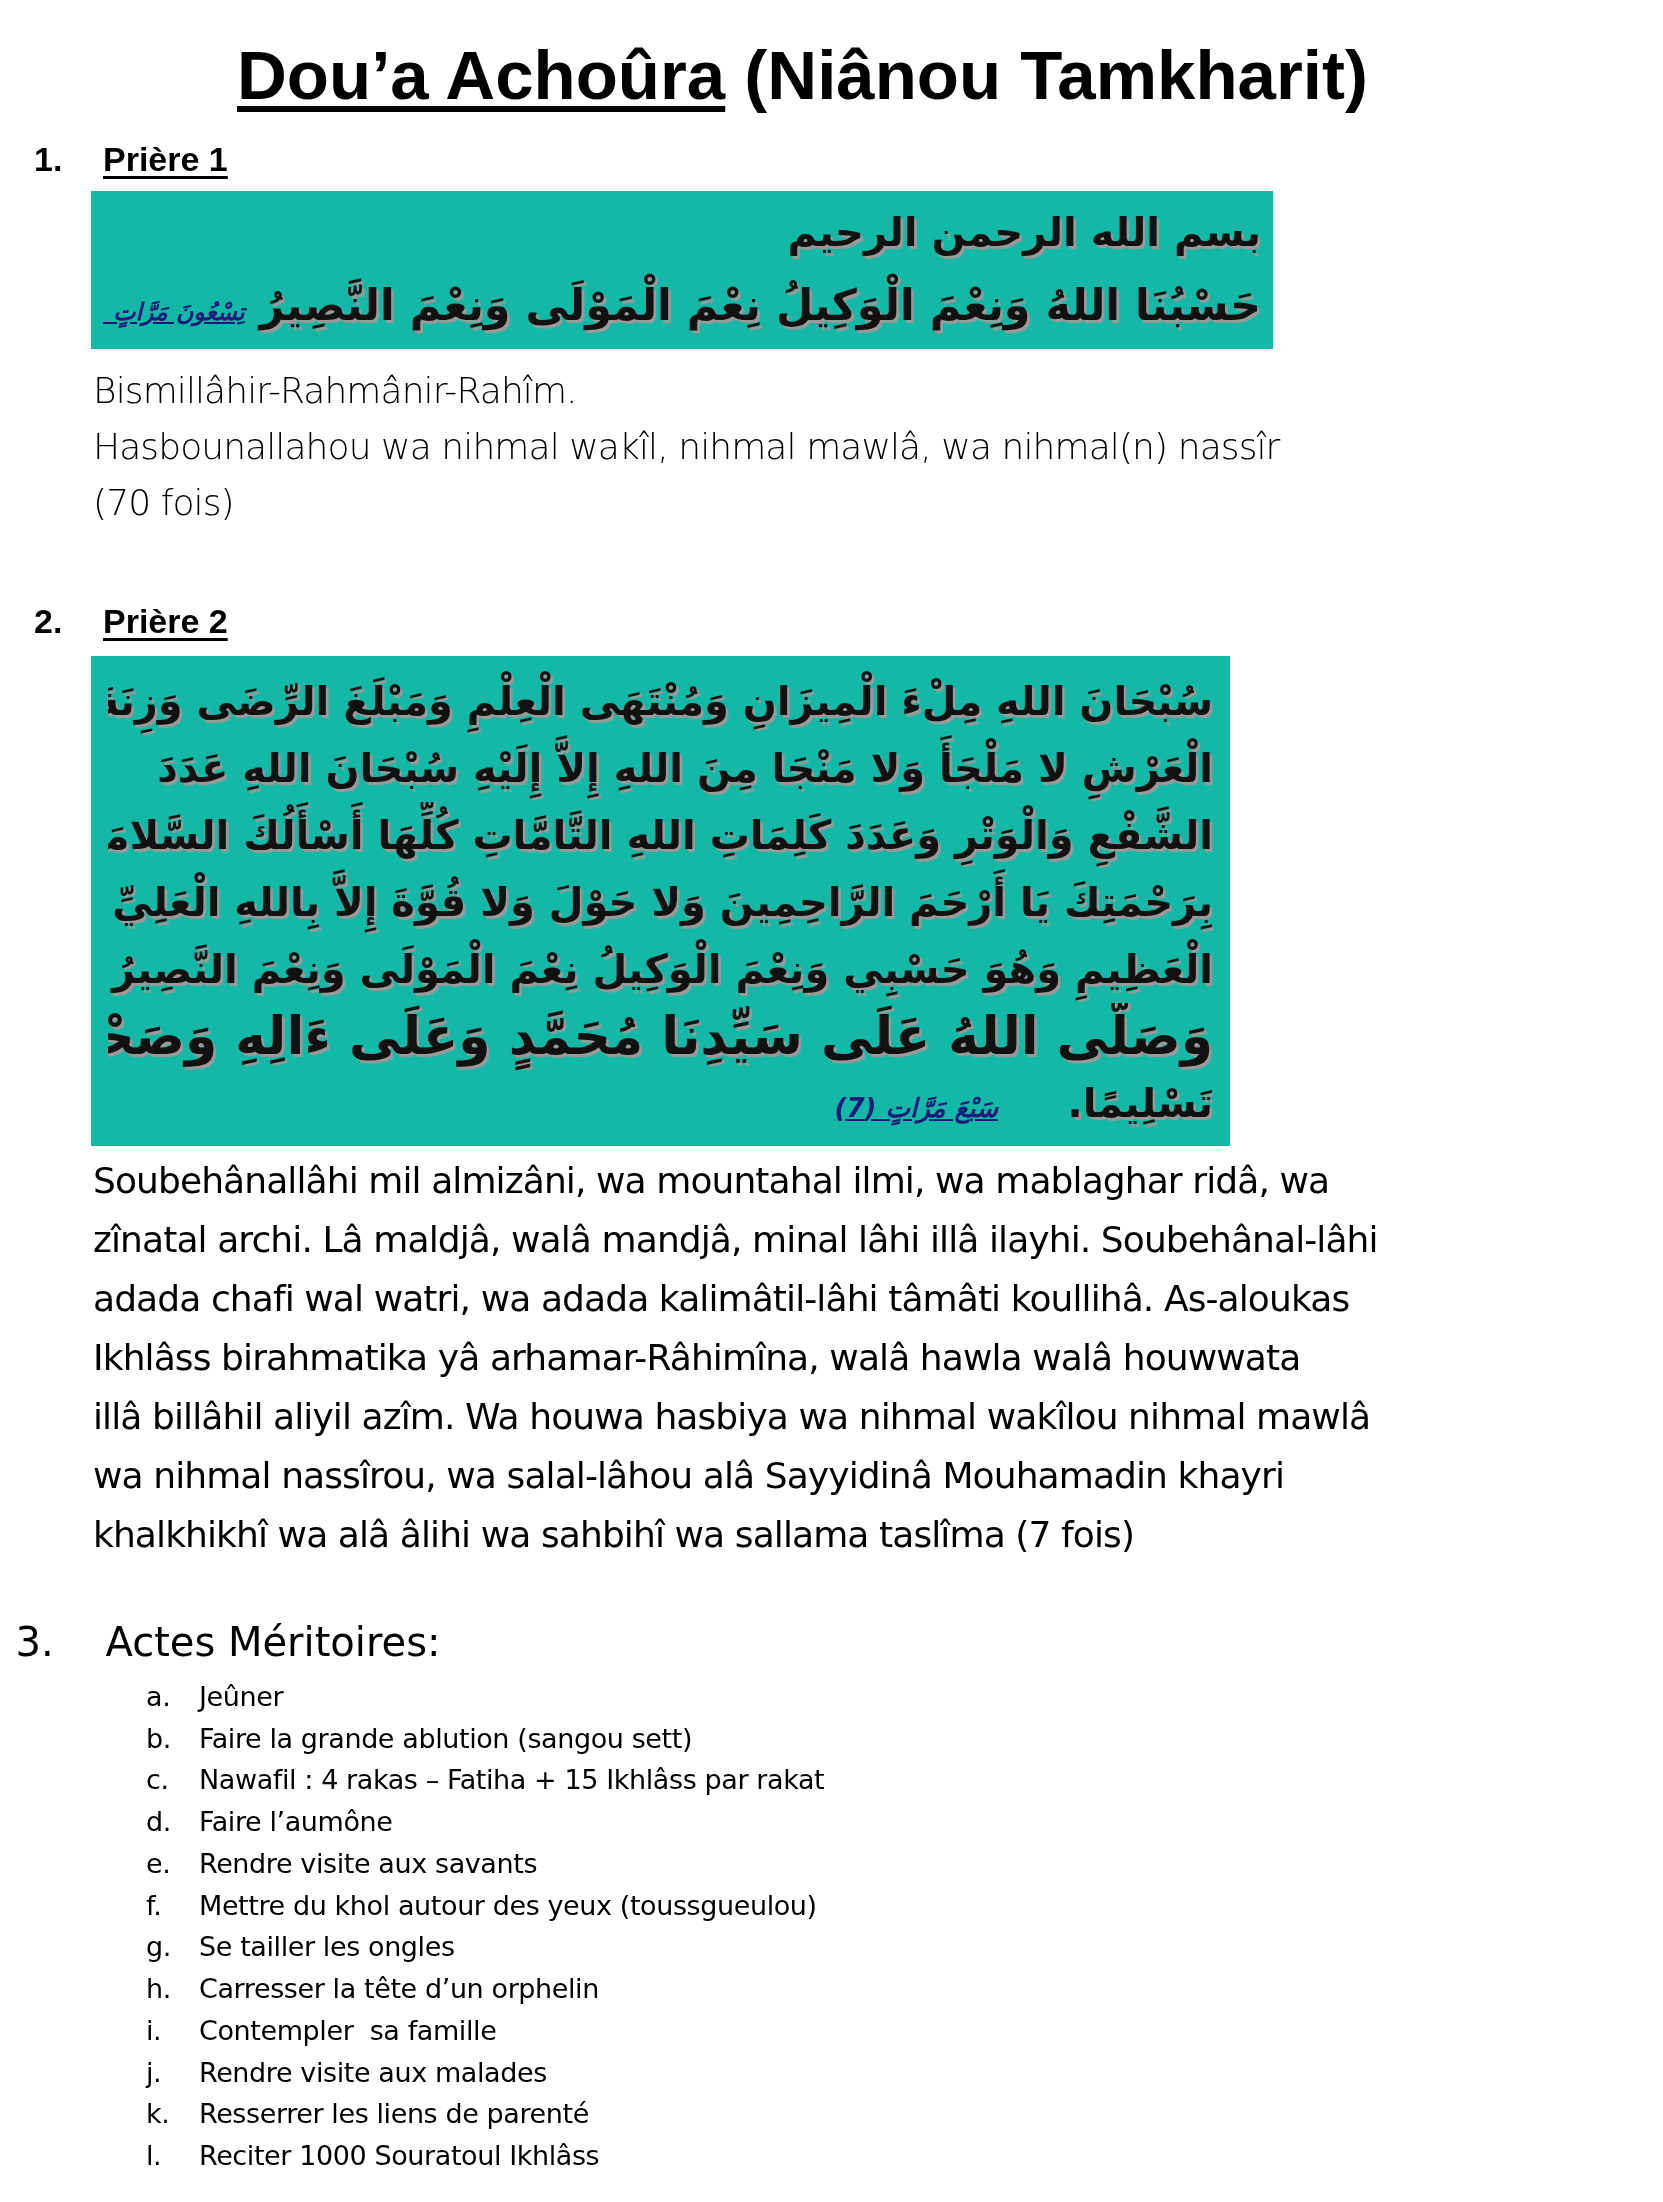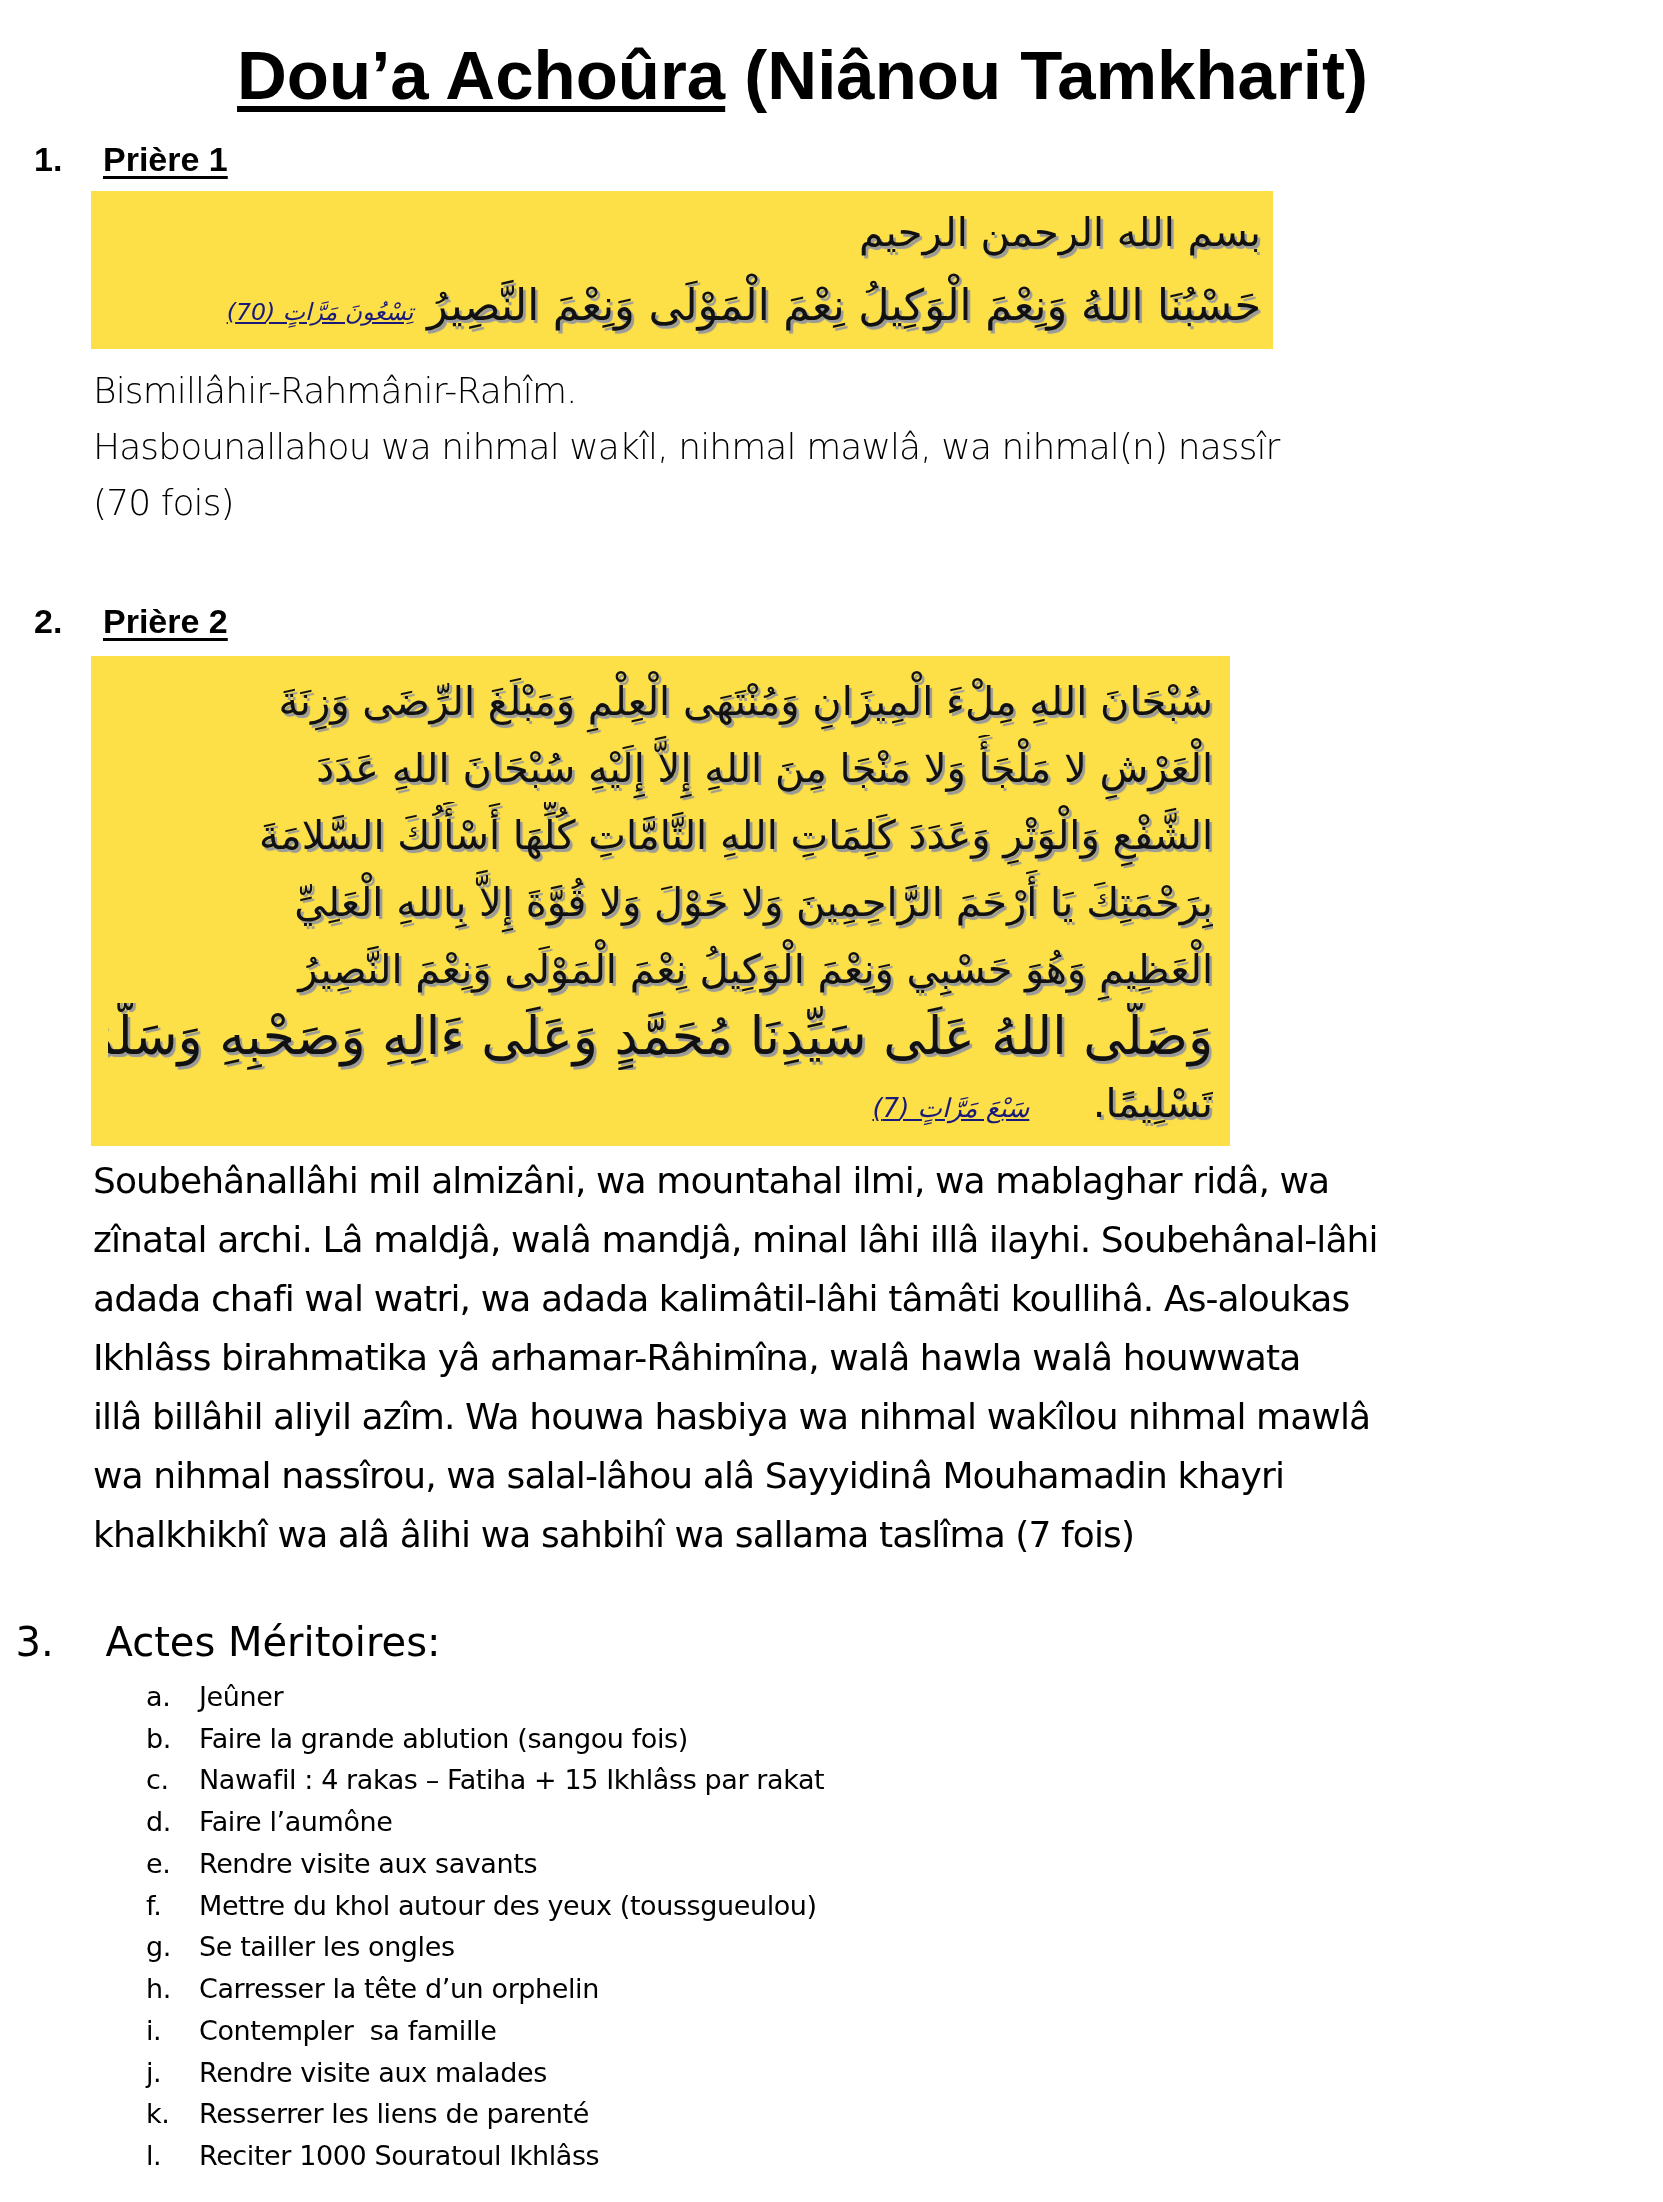--- a/index.html
+++ b/index.html
@@ -5,21 +5,21 @@
   html, body { margin:0; padding:0; background:#ffffff; }
   body { width:1663px; height:2203px; position:relative; overflow:hidden;
          font-family:"Liberation Sans", "DejaVu Sans", sans-serif; color:#000; }
   .abs { position:absolute; }
   #title { left:0; width:1605px; top:33px; text-align:center; font-size:69px; font-weight:bold;
            letter-spacing:0px; line-height:86px; white-space:nowrap; }
   #title .ul { text-decoration:underline; text-decoration-thickness:6px; text-underline-offset:6.9px; }
   .sec-head { font-size:34px; font-weight:bold; line-height:43px; white-space:nowrap; }
   .sec-head .num { display:inline-block; width:69px; }
   .sec-head .lbl { text-decoration:underline; text-decoration-thickness:3.4px; text-underline-offset:5.2px; }
-  .arabic-box { background:#fde047; direction:rtl; font-family:"DejaVu Sans", sans-serif; font-weight:normal;
+  .arabic-box { background:#14b8a6; direction:rtl; font-family:"DejaVu Sans", sans-serif; font-weight:bold;
                 color:#111; text-shadow:2.6px 2.6px 0.9px #9a9a9a; box-sizing:border-box; }
   .ar-line { white-space:nowrap; overflow:hidden; }
   .ar-count { color:#1a1a7a; font-style:italic; text-decoration:underline; text-shadow:none; font-size:0.55em; }
   .translit { font-size:36px; line-height:56px; white-space:nowrap; font-family:"DejaVu Sans", sans-serif; font-weight:300; letter-spacing:-0.9px; }
   .para { font-size:36px; line-height:59px; font-family:"DejaVu Sans", sans-serif; letter-spacing:-0.9px; }
   .para-line { white-space:nowrap; }
   #acts-head { font-size:40px; line-height:48px; white-space:nowrap; font-family:"DejaVu Sans", sans-serif; }
   #acts-head .num { position:absolute; left:0; }
   #acts-head .lbl { position:absolute; left:90px; }
   .act { position:absolute; left:0; height:41px; font-size:27px; line-height:41px; white-space:nowrap; font-family:"DejaVu Sans", sans-serif; letter-spacing:-0.4px; }
@@ -82,21 +82,21 @@
   <span class="lbl">Actes Méritoires:</span>
 </div>
 
 <div class="abs" style="left:146px; top:1676px; width:946px; height:516px;">
   <div class="act" style="top:0px;">
       <span class="letter">a.</span>
       <span class="txt">Jeûner</span>
     </div>
   <div class="act" style="top:42px;">
       <span class="letter">b.</span>
-      <span class="txt">Faire la grande ablution (sangou fois)</span>
+      <span class="txt">Faire la grande ablution (sangou sett)</span>
     </div>
   <div class="act" style="top:83px;">
       <span class="letter">c.</span>
       <span class="txt">Nawafil : 4 rakas – Fatiha + 15 Ikhlâss par rakat</span>
     </div>
   <div class="act" style="top:125px;">
       <span class="letter">d.</span>
       <span class="txt">Faire l’aumône</span>
     </div>
   <div class="act" style="top:167px;">

